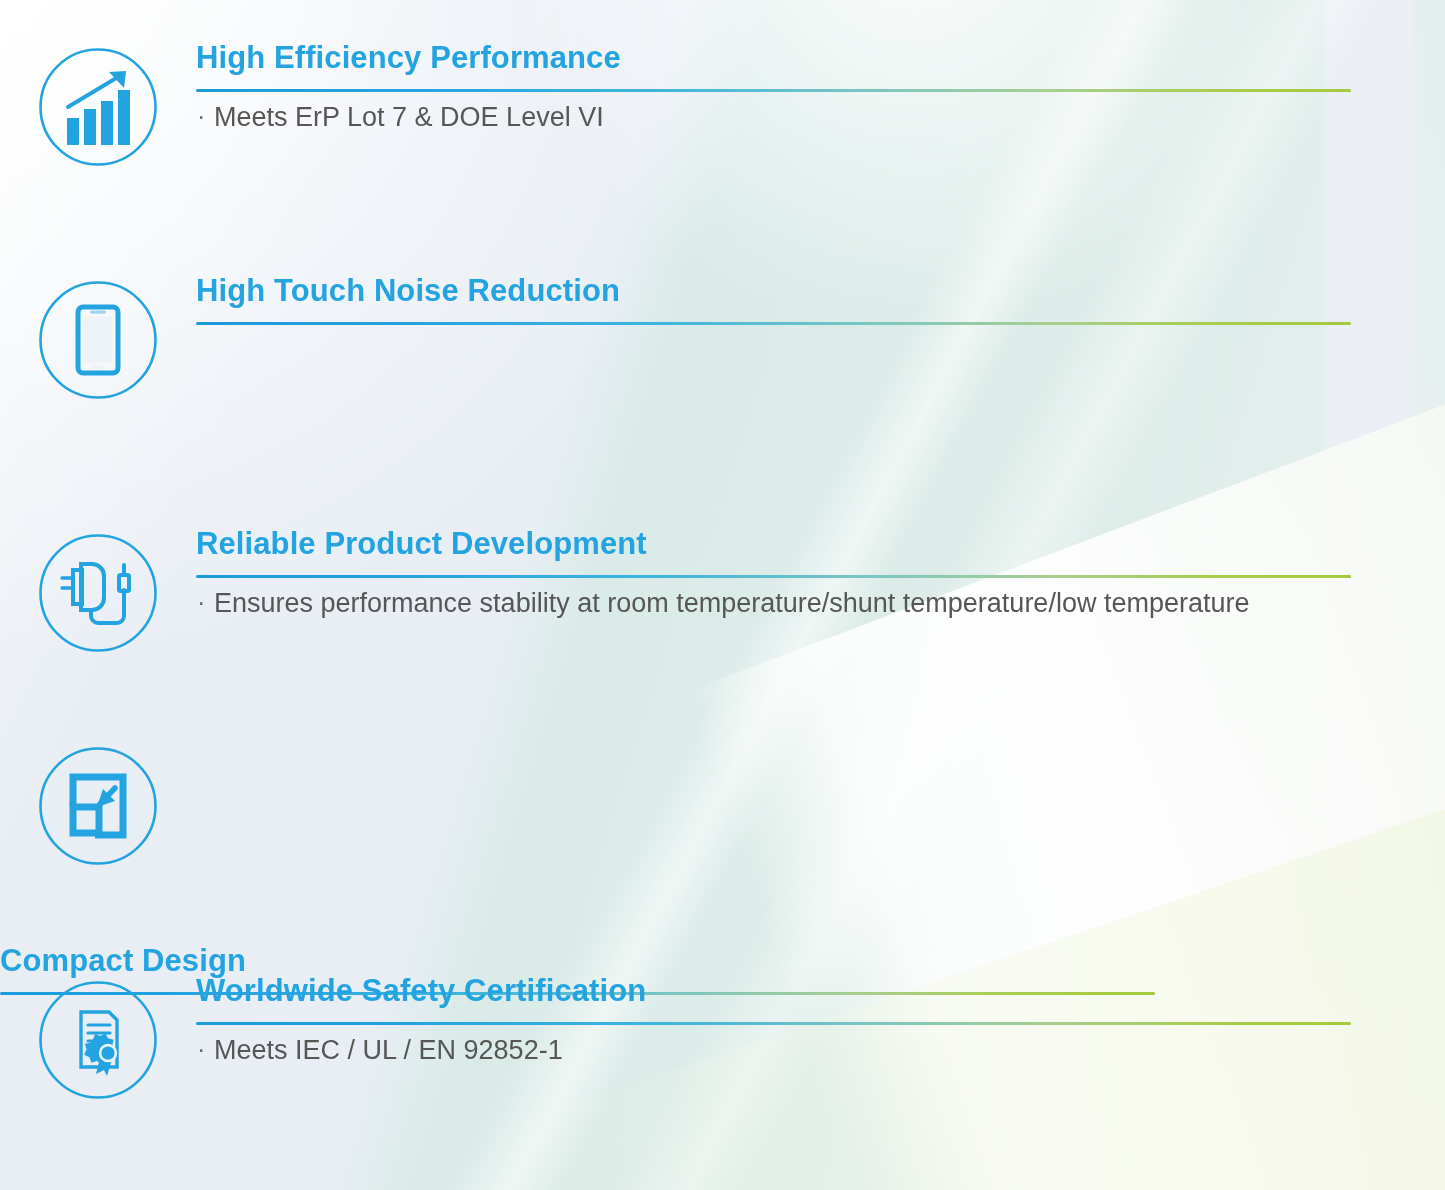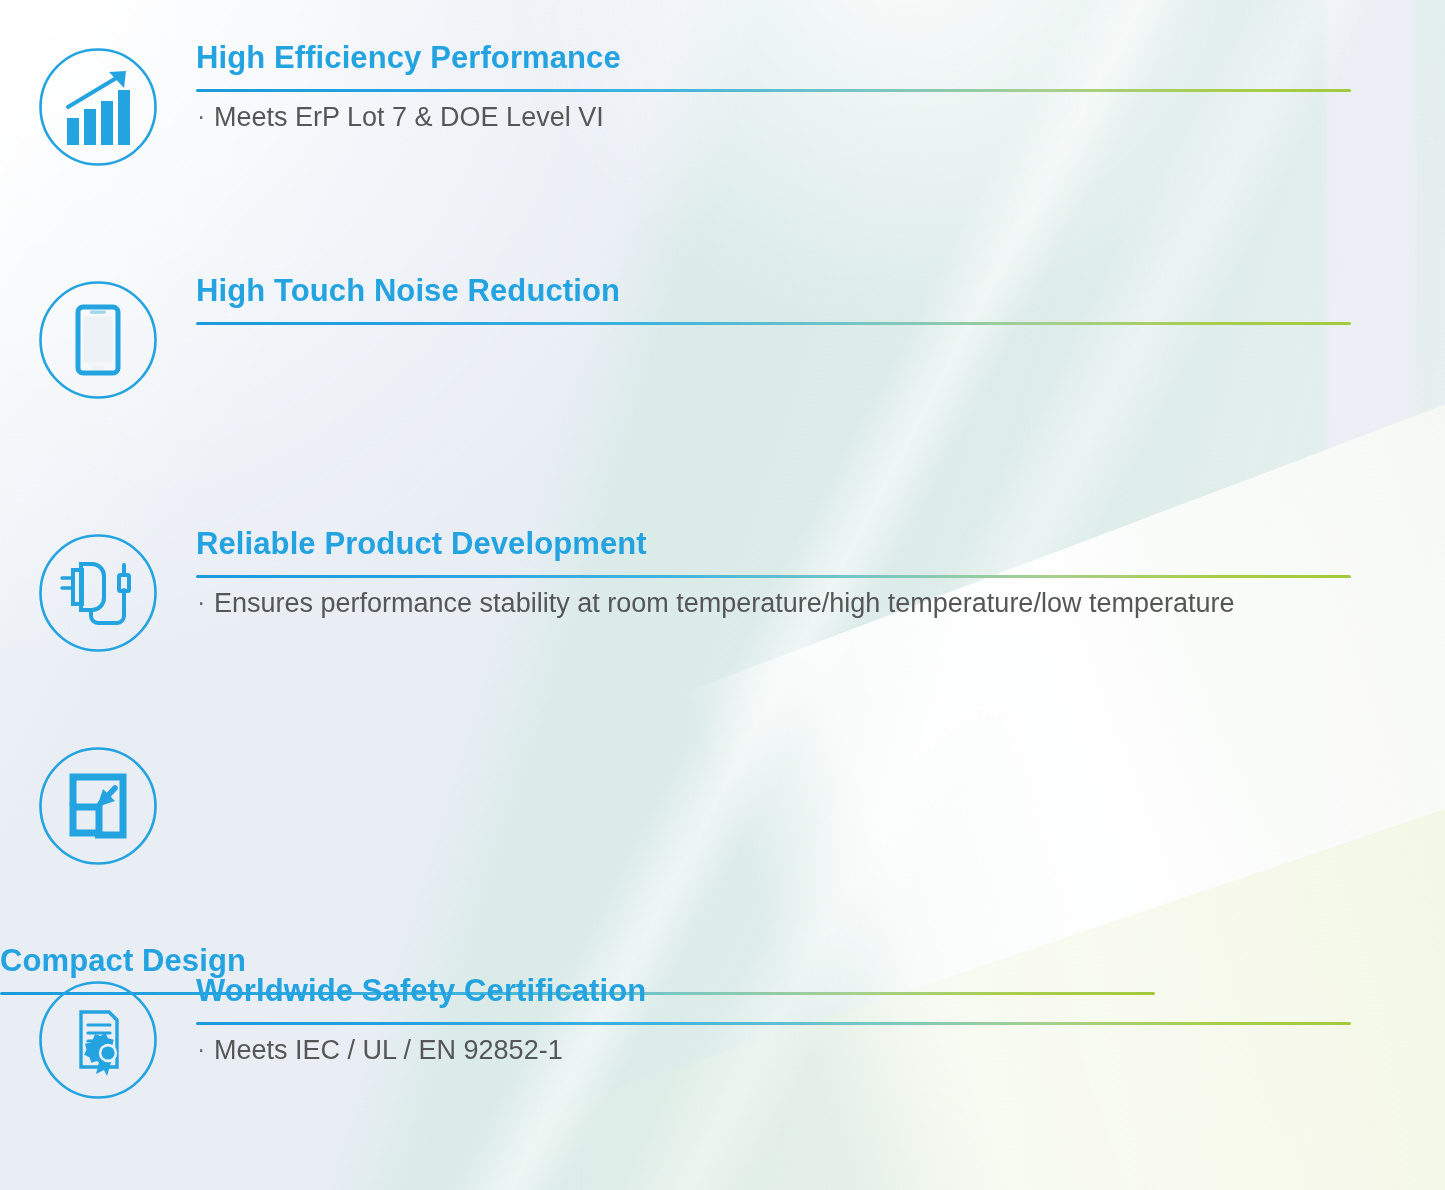--- a/index.html
+++ b/index.html
@@ -249,21 +249,21 @@
           <path d="M54 78 V84 a7 7 0 0 0 7 7 H80 a7 7 0 0 0 7 -7 V58" fill="none" stroke="#23a3e0" stroke-width="4" stroke-linecap="round"></path>
 
           <rect x="82" y="43" width="10" height="16" rx="1.5" fill="none" stroke="#23a3e0" stroke-width="4"></rect>
           <path d="M87 33 V43" stroke="#23a3e0" stroke-width="4" stroke-linecap="round"></path>
         </svg>
       </div>
       <div class="feature-body">
         <div class="feature-title">Reliable Product Development</div>
         <div class="divider"></div>
         <ul class="bullets">
-          <li class="bullet wide">Ensures performance stability at room temperature/high temperature/low temperature</li>
+          <li class="bullet wide">Ensures performance stability at room temperature/shunt temperature/low temperature</li>
         </ul>
       </div>
     </div>
 
     <div class="feature-row row-4">
       <div class="icon-wrap">
         <svg class="icon-circle" viewBox="0 0 122 122">
           <circle cx="61" cy="61" r="57.5" fill="none" stroke="#23a3e0" stroke-width="2.6"></circle>
 
           <path d="M36 60 V32 H86 V90 H58" fill="none" stroke="#23a3e0" stroke-width="7"></path>

